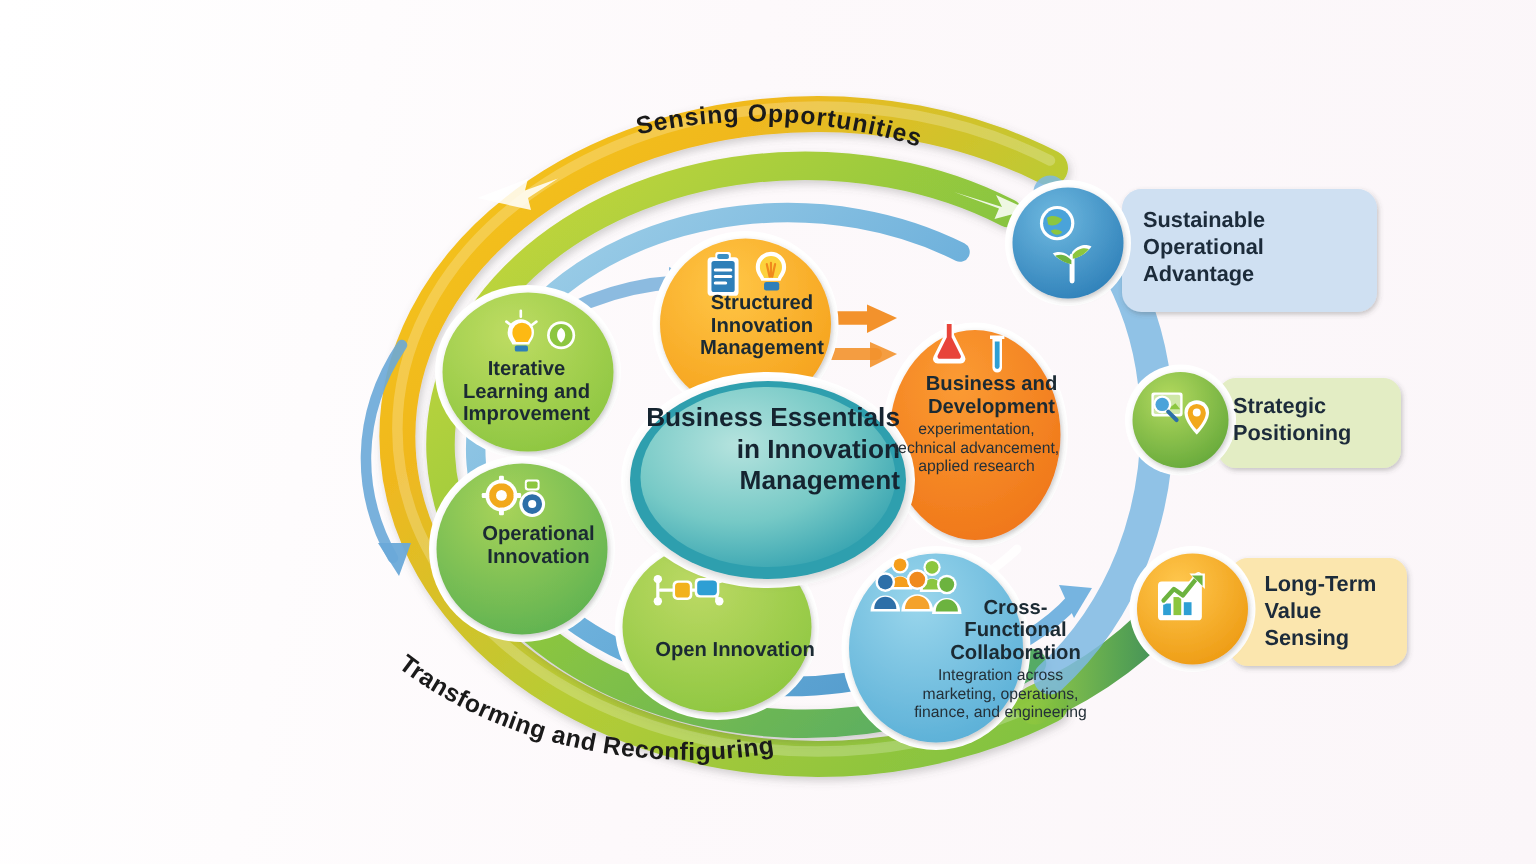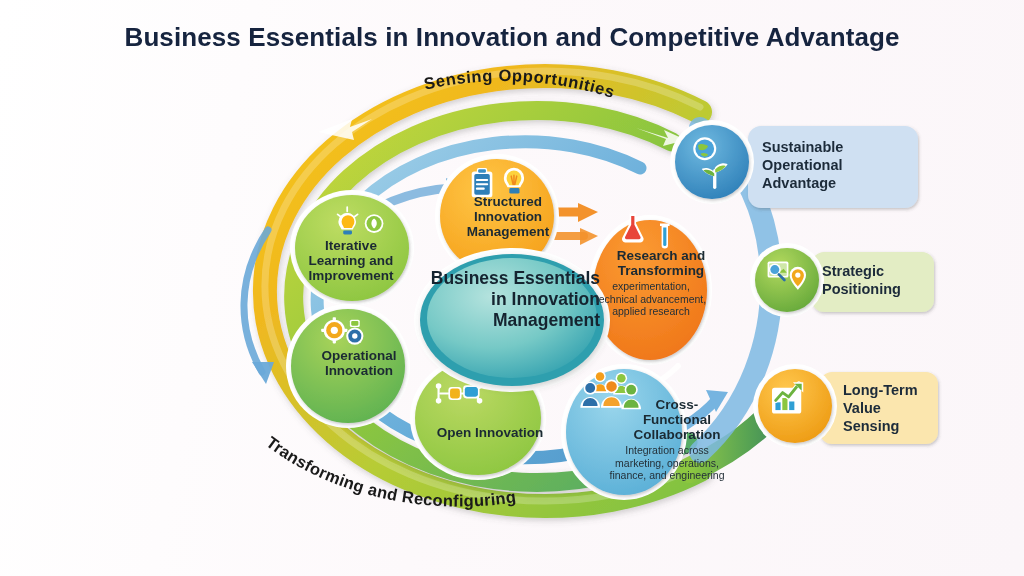--- a/index.html
+++ b/index.html
@@ -41,21 +41,20 @@
   .callout-lbl{
     position:absolute;font-size:14.5px;font-weight:bold;
     color:#1c2b3a;line-height:1.25;text-align:left;
   }
 </style>
 </head>
 <body>
 
 <div id="stage">
 
-  <div class="title">Business Essentials in Innovation and Competitive Advantage</div>
 
   <svg class="diagram" viewBox="0 0 1024 576">
     <defs>
       <linearGradient id="gOuter" x1="0" y1="0" x2="1" y2="1">
         <stop offset="0%" stop-color="#f6c81d"></stop>
         <stop offset="28%" stop-color="#f0b81f"></stop>
         <stop offset="58%" stop-color="#b7cc35"></stop>
         <stop offset="100%" stop-color="#7ec242"></stop>
       </linearGradient>
       <linearGradient id="gOuter2" x1="1" y1="0" x2="0" y2="1">
@@ -362,21 +361,21 @@
 
   <div class="lbl" style="left:280px;top:238px;width:122px;">
     <div class="t node-lbl">Iterative Learning and Improvement</div>
   </div>
 
   <div class="lbl" style="left:440px;top:194px;width:116px;">
     <div class="t node-lbl">Structured Innovation Management</div>
   </div>
 
   <div class="lbl" style="left:592px;top:248px;width:118px;">
-    <div class="t node-lbl">Research and Transforming</div>
+    <div class="t node-lbl">Business and Development</div>
     <div class="s node-sub">experimentation, technical advancement, applied research</div>
   </div>
 
   <div class="lbl" style="left:563px;top:397px;width:124px;margin-left:42px;">
     <div class="t node-lbl">Cross-Functional Collaboration</div>
     <div class="s node-sub">Integration across marketing, operations, finance, and engineering</div>
   </div>
 
   <div class="lbl" style="left:410px;top:425px;width:140px;text-align:center;">
     <div class="t node-lbl">Open Innovation</div>

